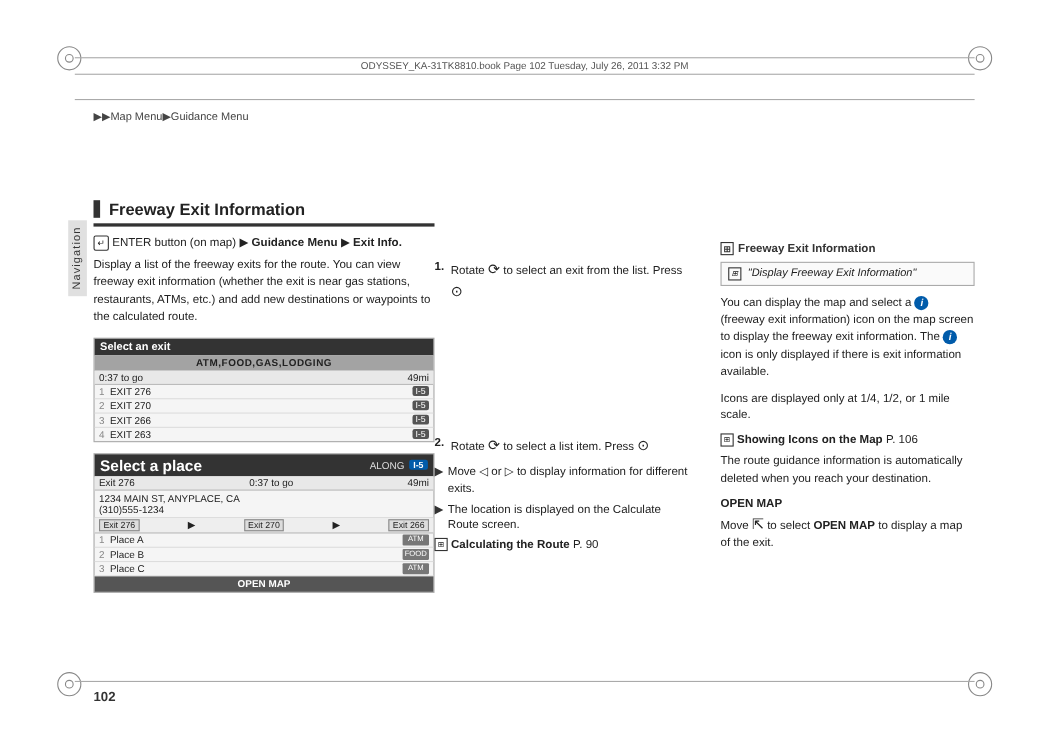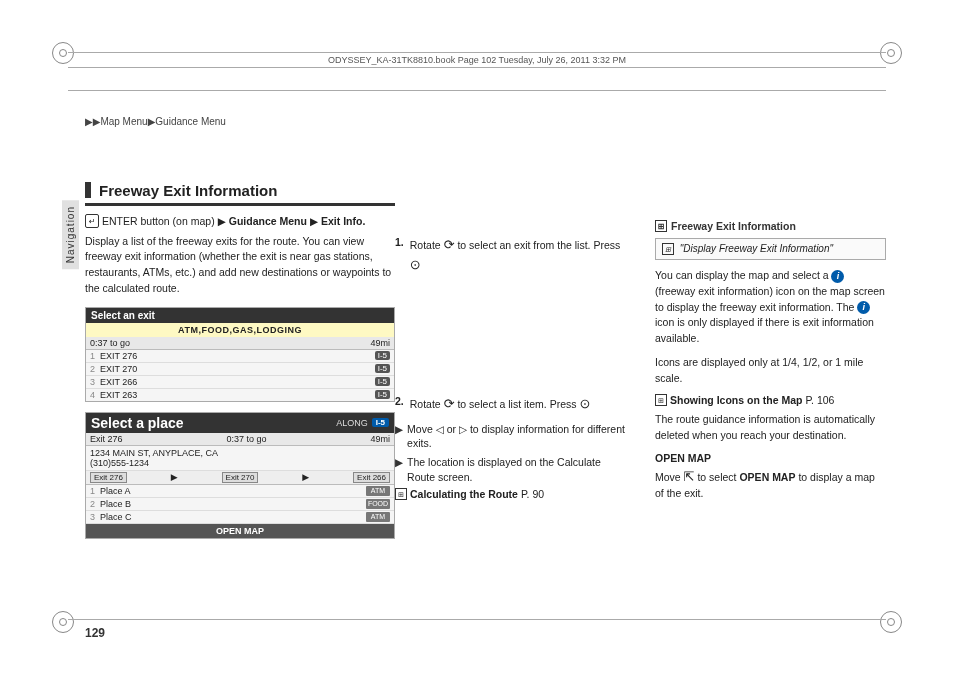--- a/index.html
+++ b/index.html
@@ -40,21 +40,21 @@
       font-size: 10px;
       color: #333;
       background: #e0e0e0;
       padding: 6px 3px;
       letter-spacing: 1px;
     }
 
     
     .breadcrumb {
       position: absolute;
-      top: 116px;
+      top: 100px;
       left: 85px;
       font-size: 10px;
       color: #444;
     }
 
     
     .main-content {
       position: absolute;
       top: 115px;
       left: 85px;
@@ -126,21 +126,21 @@
       font-size: 9px;
     }
     .screen-title {
       background: #333;
       color: #fff;
       padding: 2px 5px;
       font-size: 10px;
       font-weight: bold;
     }
     .screen-subtitle {
-      background: #fef9c3;
+      background: #a3a3a3;
       padding: 2px 5px;
       font-size: 9px;
       font-weight: bold;
       text-align: center;
       letter-spacing: 0.5px;
     }
     .screen-row {
       display: flex;
       border-bottom: 1px solid #ddd;
       padding: 1px 4px;
@@ -370,21 +370,21 @@
 <div class="divider-line" style="bottom:55px;"></div>
 
 <div class="top-bar">
   <span>ODYSSEY_KA-31TK8810.book   Page 102   Tuesday,  July 26,  2011   3:32 PM</span>
 </div>
 
 <div class="nav-sidebar">Navigation</div>
 
 <div class="breadcrumb">▶▶Map Menu▶Guidance Menu</div>
 
-<div class="page-num">129</div>
+<div class="page-num">102</div>
 
 <div class="main-content">
 
   <div class="left-col">
 
     <div class="section-title">
       <span class="section-title-bar"></span>
       <span>Freeway Exit Information</span>
     </div>
 

